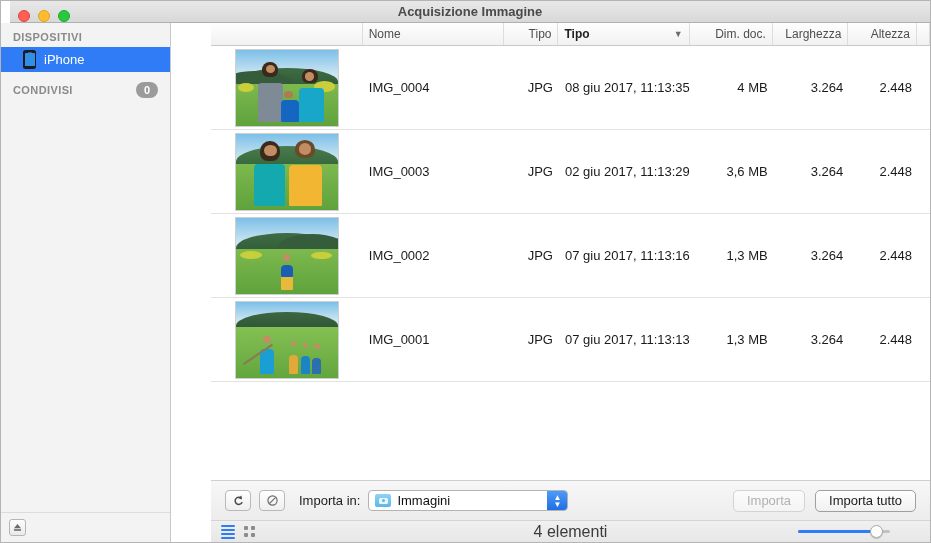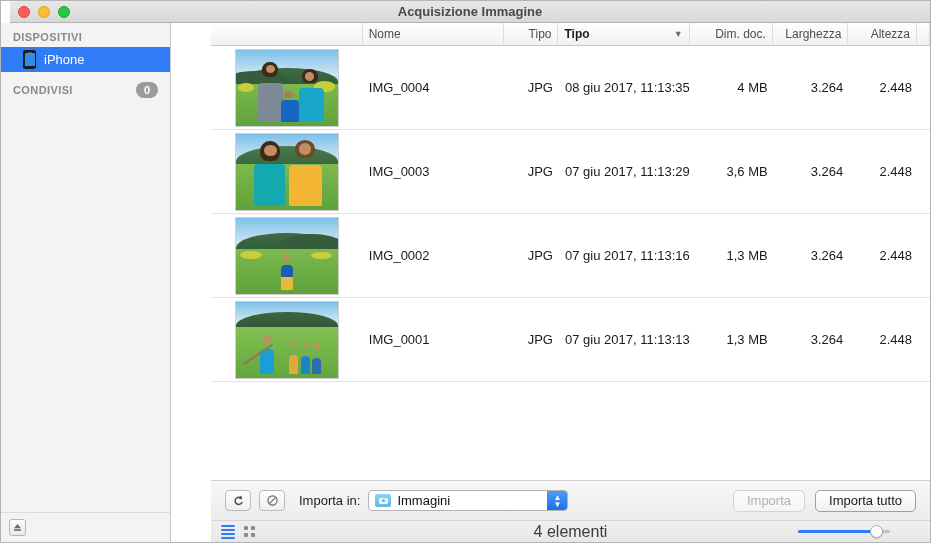--- a/index.html
+++ b/index.html
@@ -15,21 +15,21 @@
     display:flex; flex-direction:column;
     border:1px solid #b4b4b4;
     background:#fff; overflow:hidden;
   }
 
   
   #titlebar{
     position:relative; height:22px; flex:0 0 22px;
     background:linear-gradient(to bottom,#e8e8e8 0%,#d8d8d8 100%);
     border-bottom:1px solid #b0b0b0;
-    display:flex; align-items:center;margin-left:9px;
+    display:flex; align-items:flex-end;margin-left:9px;
   }
   #traffic{ display:flex; gap:8px; padding-left:8px; align-items:center; }
   .light{ width:12px; height:12px; border-radius:50%; display:block; }
   .light.red{ background:#ff5f57; border:0.5px solid #e0443e; }
   .light.yellow{ background:#febc2e; border:0.5px solid #dea123; }
   .light.green{ background:#28c840; border:0.5px solid #1aab29; }
   #window-title{
     position:absolute; left:0; right:0; top:0; height:22px;
     line-height:22px; text-align:center;
     font-size:13px; font-weight:bold; color:#4a4a4a;
@@ -334,21 +334,21 @@
               <div class="person" style="left:18%;width:30%;height:56%;background:#13a9ae;"></div>
               <div class="hair" style="left:24%;top:10%;width:19%;height:26%;"></div>
               <div class="head" style="left:28%;top:15%;width:12%;height:15%;"></div>
               <div class="person" style="left:52%;width:32%;height:54%;background:#f2b632;"></div>
               <div class="hair" style="left:58%;top:8%;width:20%;height:24%;background:#6b4a28;"></div>
               <div class="head" style="left:62%;top:13%;width:12%;height:15%;"></div>
             </div>
           </div>
           <div class="cell" style="width:145px">IMG_0003</div>
           <div class="cell right" style="width:55px">JPG</div>
-          <div class="cell" style="width:134px">07 giu 2017, 11:13:29</div>
+          <div class="cell" style="width:134px">02 giu 2017, 11:13:29</div>
           <div class="cell right" style="width:85px">3,6 MB</div>
           <div class="cell right" style="width:77px">3.264</div>
           <div class="cell right" style="width:70px">2.448</div>
           <div class="cell" style="flex:1"></div>
         </div>
 
         <div class="row">
           <div class="cell thumb-cell" style="width:155px">
             <div class="thumb">
               <div class="sky"></div>

